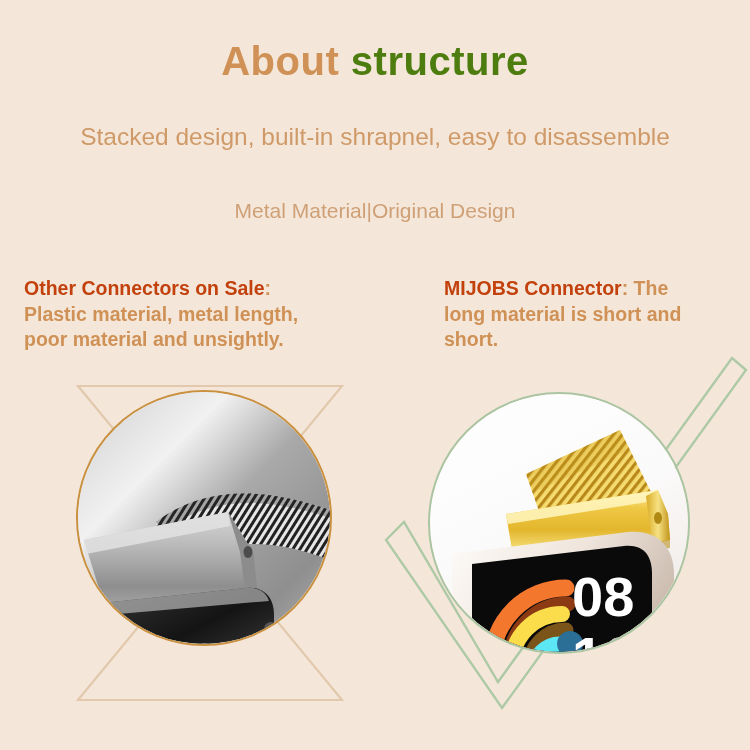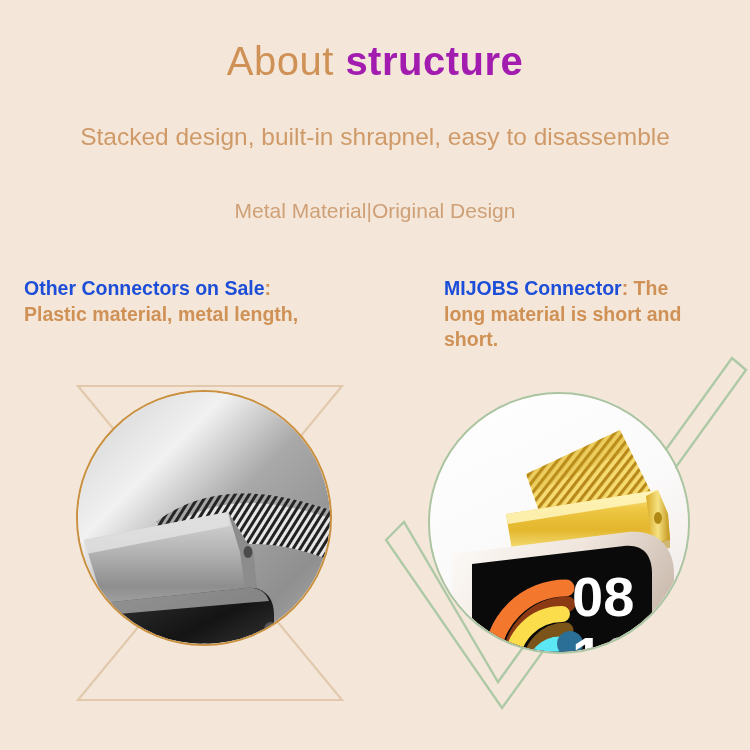--- a/index.html
+++ b/index.html
@@ -33,22 +33,22 @@
   .title {
     margin: 0;
     padding-top: 38px;
     font-size: 40px;
     line-height: 46px;
     letter-spacing: 0.5px;
     color: #cf9155;
     font-weight: 400;
     white-space: nowrap;
   }
-  .title .t-light { font-weight: 400; }
-  .title .t-bold  { font-weight: 700; color: #a21caf; }
+  .title .t-light { font-weight: 700; }
+  .title .t-bold  { font-weight: 700; color: #4d7c0f; }
 
   .subtitle1 {
     margin: 13px;
     padding-top: 25px;
     font-size: 24.5px;
     line-height: 30px;
     color: #cf9a68;
     font-weight: 400;
     white-space: nowrap;
   }
@@ -67,21 +67,21 @@
     position: absolute;
     font-size: 19.5px;
     line-height: 25.5px;
     color: #cf9155;
     font-weight: 600;
   }
   .col-text.left  { left: 24px;  top: 276px; width: 360px; }
   .col-text.right { left: 444px; top: 276px; width: 320px; }
   .lead {
     font-weight: 700;
-    color: #1d4ed8;
+    color: #c2410c;
   }
   .lead-rest { font-weight: 600; color: #cf9155; }
   .body-line { display: block; }
 
   
   .mark {
     position: absolute;
     pointer-events: none;
   }
   .mark-x     { left: 60px;  top: 378px; width: 300px; height: 330px; }
@@ -120,20 +120,21 @@
 
   <div class="header">
     <h1 class="title"><span class="t-light">About </span><span class="t-bold">structure</span></h1>
     <p class="subtitle1">Stacked design, built-in shrapnel, easy to disassemble</p>
     <p class="subtitle2">Metal Material|Original Design</p>
   </div>
 
   <div class="col-text left">
     <span class="lead">Other Connectors on Sale</span><span class="lead-rest">:</span>
     <span class="body-line">Plastic material, metal length,</span>
+    <span class="body-line">poor material and unsightly.</span>
   </div>
 
   <div class="col-text right">
     <span class="lead">MIJOBS Connector</span><span class="lead-rest">:  The</span>
     <span class="body-line">long material is short and</span>
     <span class="body-line">short.</span>
   </div>
 
   <svg class="mark mark-x" viewBox="0 0 300 330">
     <path d="M18 8 L282 8 L150 168 Z" fill="none" stroke="#e2c9ad" stroke-width="2.2"></path>

